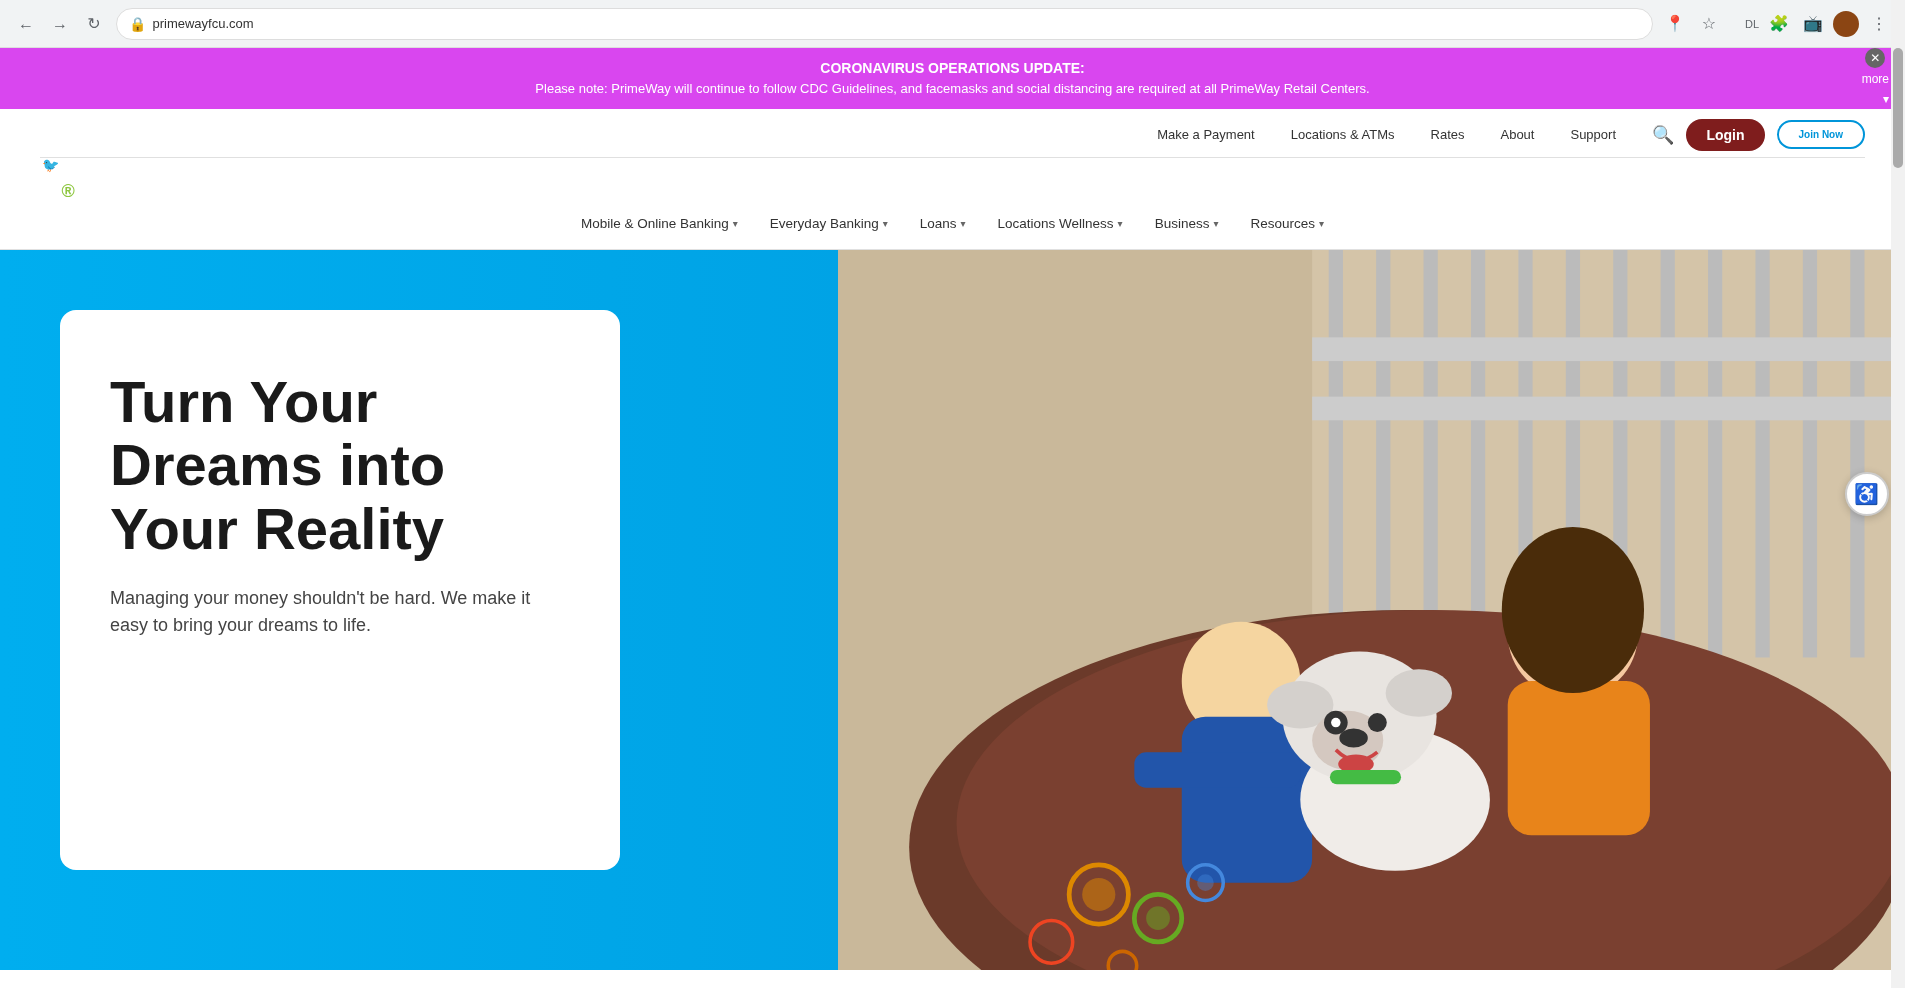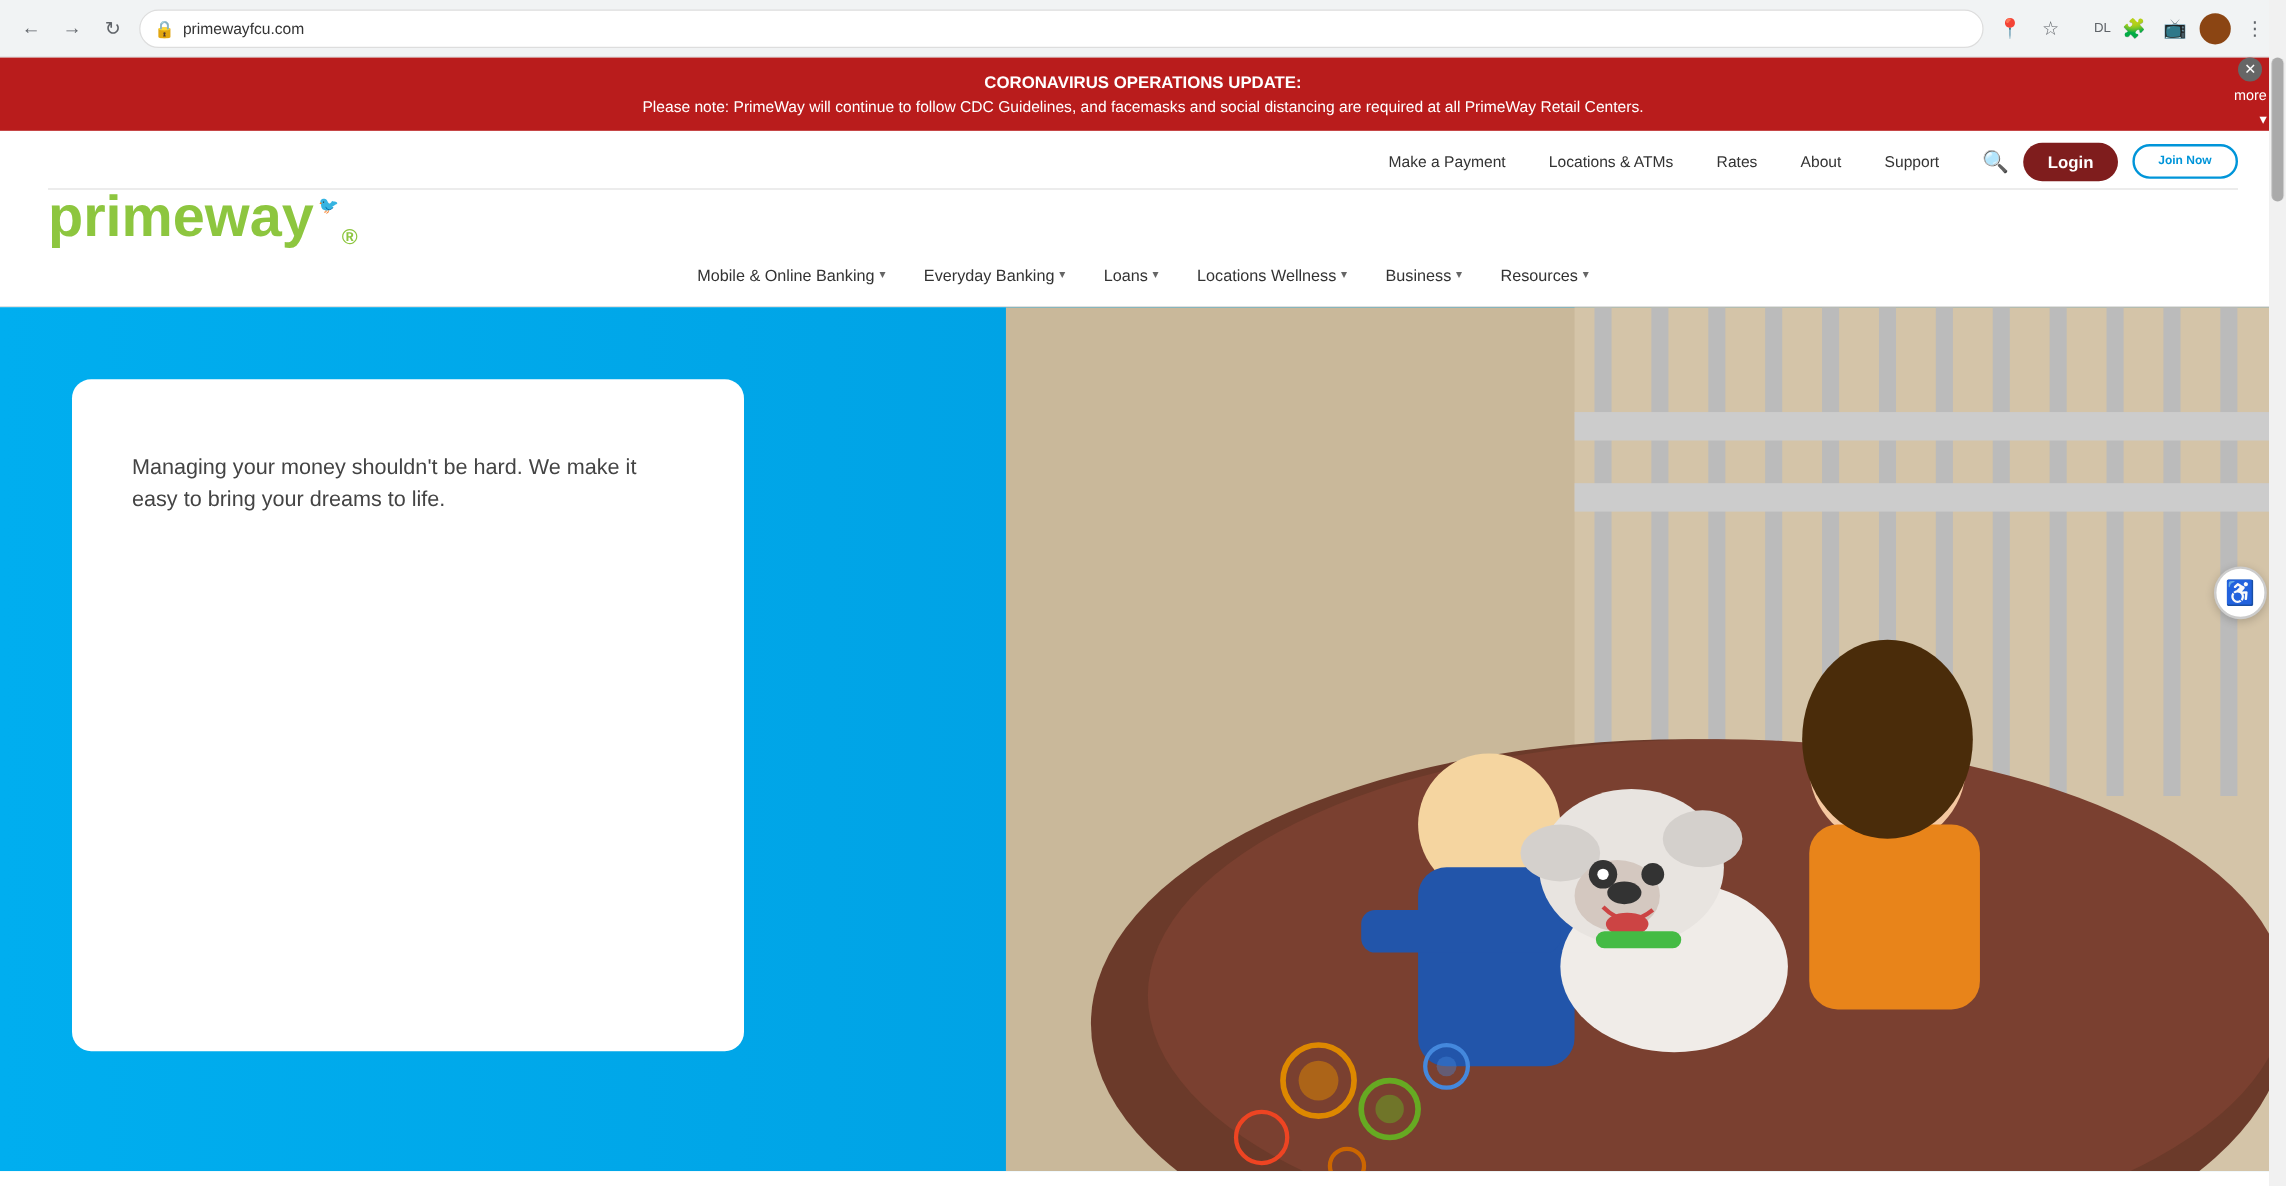--- a/index.html
+++ b/index.html
@@ -39,21 +39,21 @@
     }
     .browser-avatar {
       width: 26px; height: 26px; border-radius: 50%;
       background: #8b4513; overflow: hidden;
       display: flex; align-items: center; justify-content: center;
     }
     .browser-zoom { font-size: 11px; color: #5f6368; padding-left: 16px; }
 
     
     .alert-banner {
-      background: #b91c1c;
+      background: #d946ef;
       color: #fff;
       text-align: center;
       padding: 10px 60px;
       position: relative;
       font-size: 13px;
       line-height: 1.5;
     }
     .alert-title { font-weight: bold; font-size: 14px; }
     .alert-close {
       position: absolute; right: 16px; top: 50%; transform: translateY(-50%);
@@ -243,21 +243,20 @@
       <button class="login-btn">Login</button>
       <button class="join-btn">Join Now</button>
     </div>
   </div>
 
   <hr class="header-divider">
 
   <div class="header-main">
     <div class="logo-area">
       <div class="logo-text">
-        <span style="color:#8dc63f;">primeway</span>
         <span class="logo-bird">🐦</span>
         <span class="logo-reg">®</span>
       </div>
     </div>
   </div>
 
   <div class="nav-bottom">
     <div class="nav-item">
       <span>Mobile &amp; Online Banking</span>
       <span class="nav-chevron">▾</span>
@@ -281,20 +280,25 @@
     <div class="nav-item">
       <span>Resources</span>
       <span class="nav-chevron">▾</span>
     </div>
   </div>
 </div>
 
 <div class="hero">
 
   <div class="hero-content-card">
+    <h1 class="hero-headline">
+      <span>Turn Your</span><br>
+      <span>Dreams into</span><br>
+      <span>Your Reality</span>
+    </h1>
     <p class="hero-subtext">Managing your money shouldn't be hard. We make it easy to bring your dreams to life.</p>
   </div>
 
   <div class="hero-image-area">
     <svg width="100%" height="100%" viewBox="0 0 900 720" xmlns="http://www.w3.org/2000/svg" preserveAspectRatio="xMidYMid slice">
 
       <rect width="900" height="720" fill="#c9b89a"></rect>
 
       <rect x="400" y="0" width="500" height="720" fill="#d4c4a8"></rect>
 

